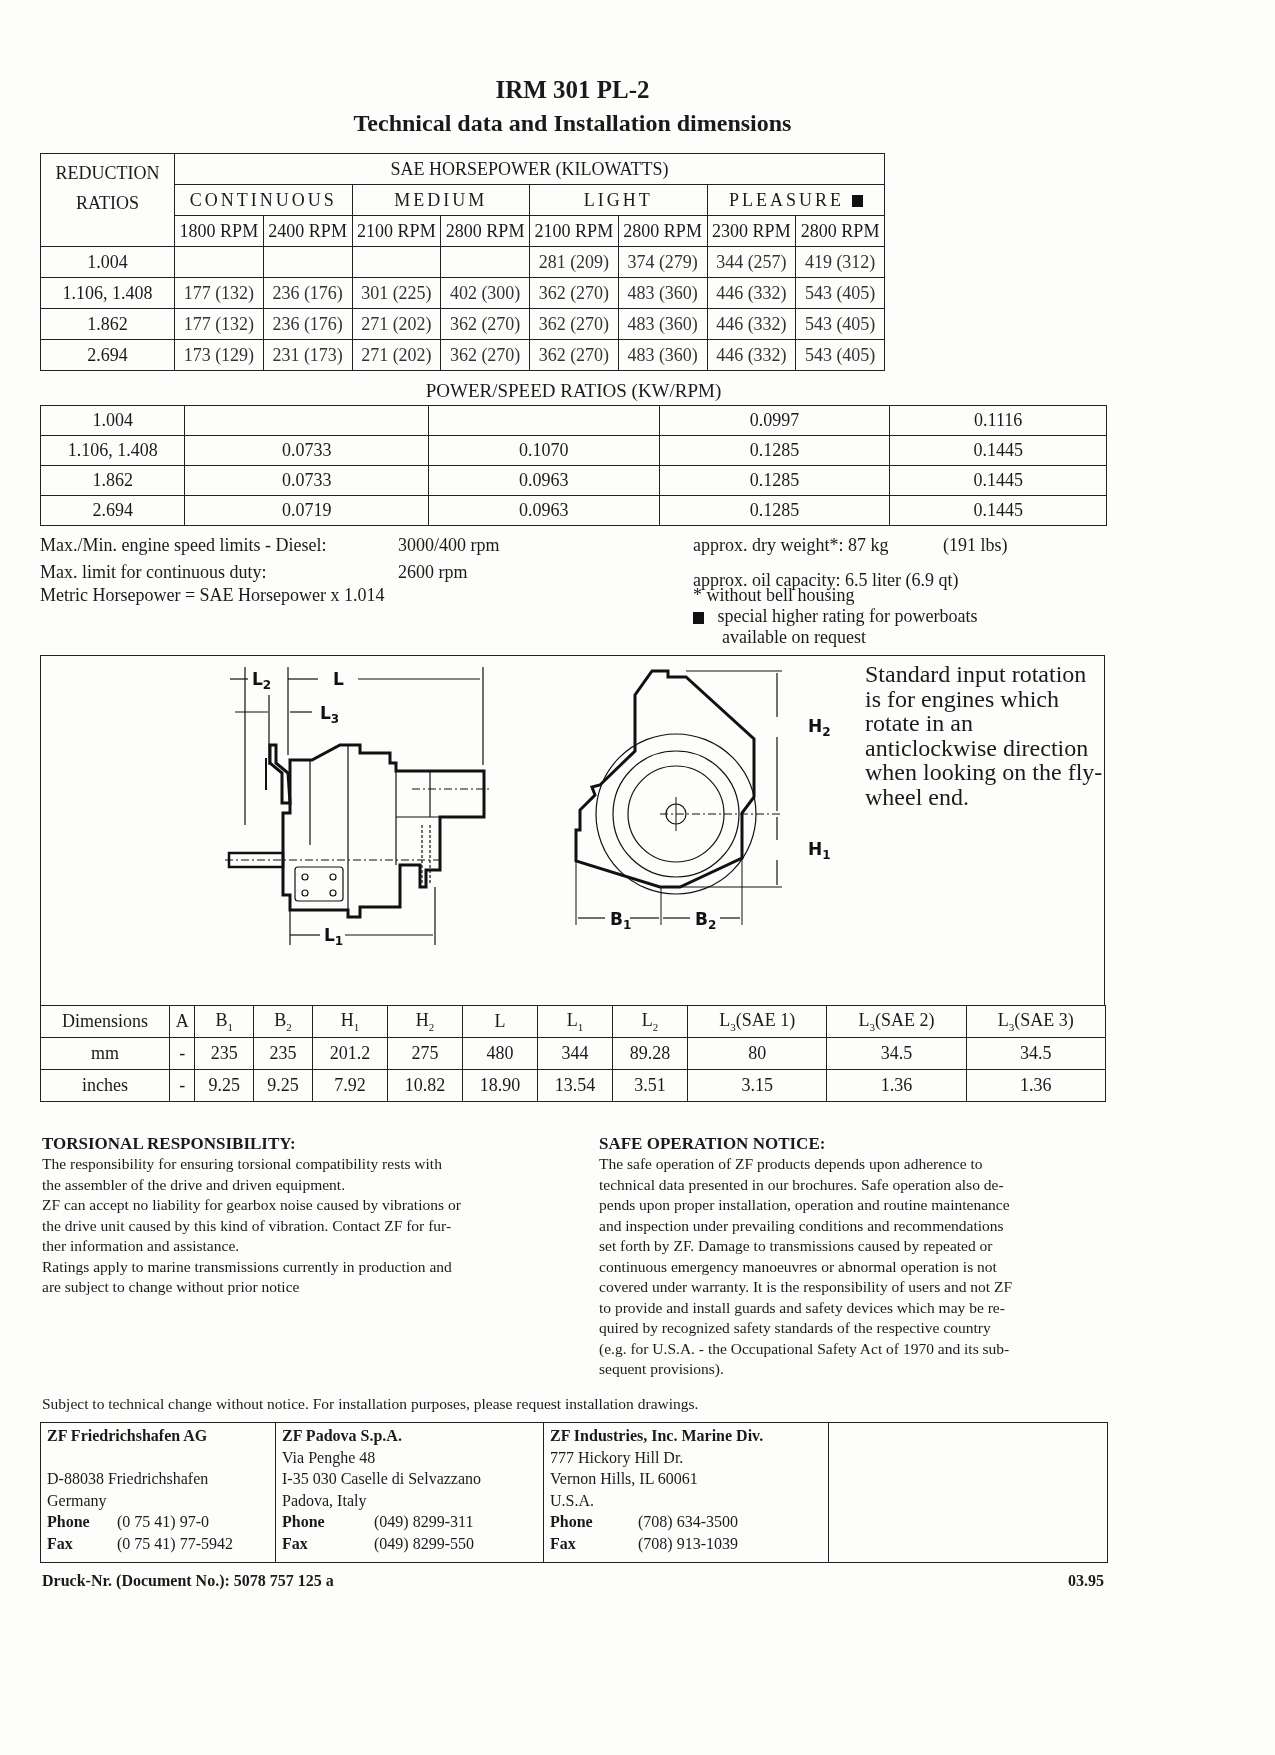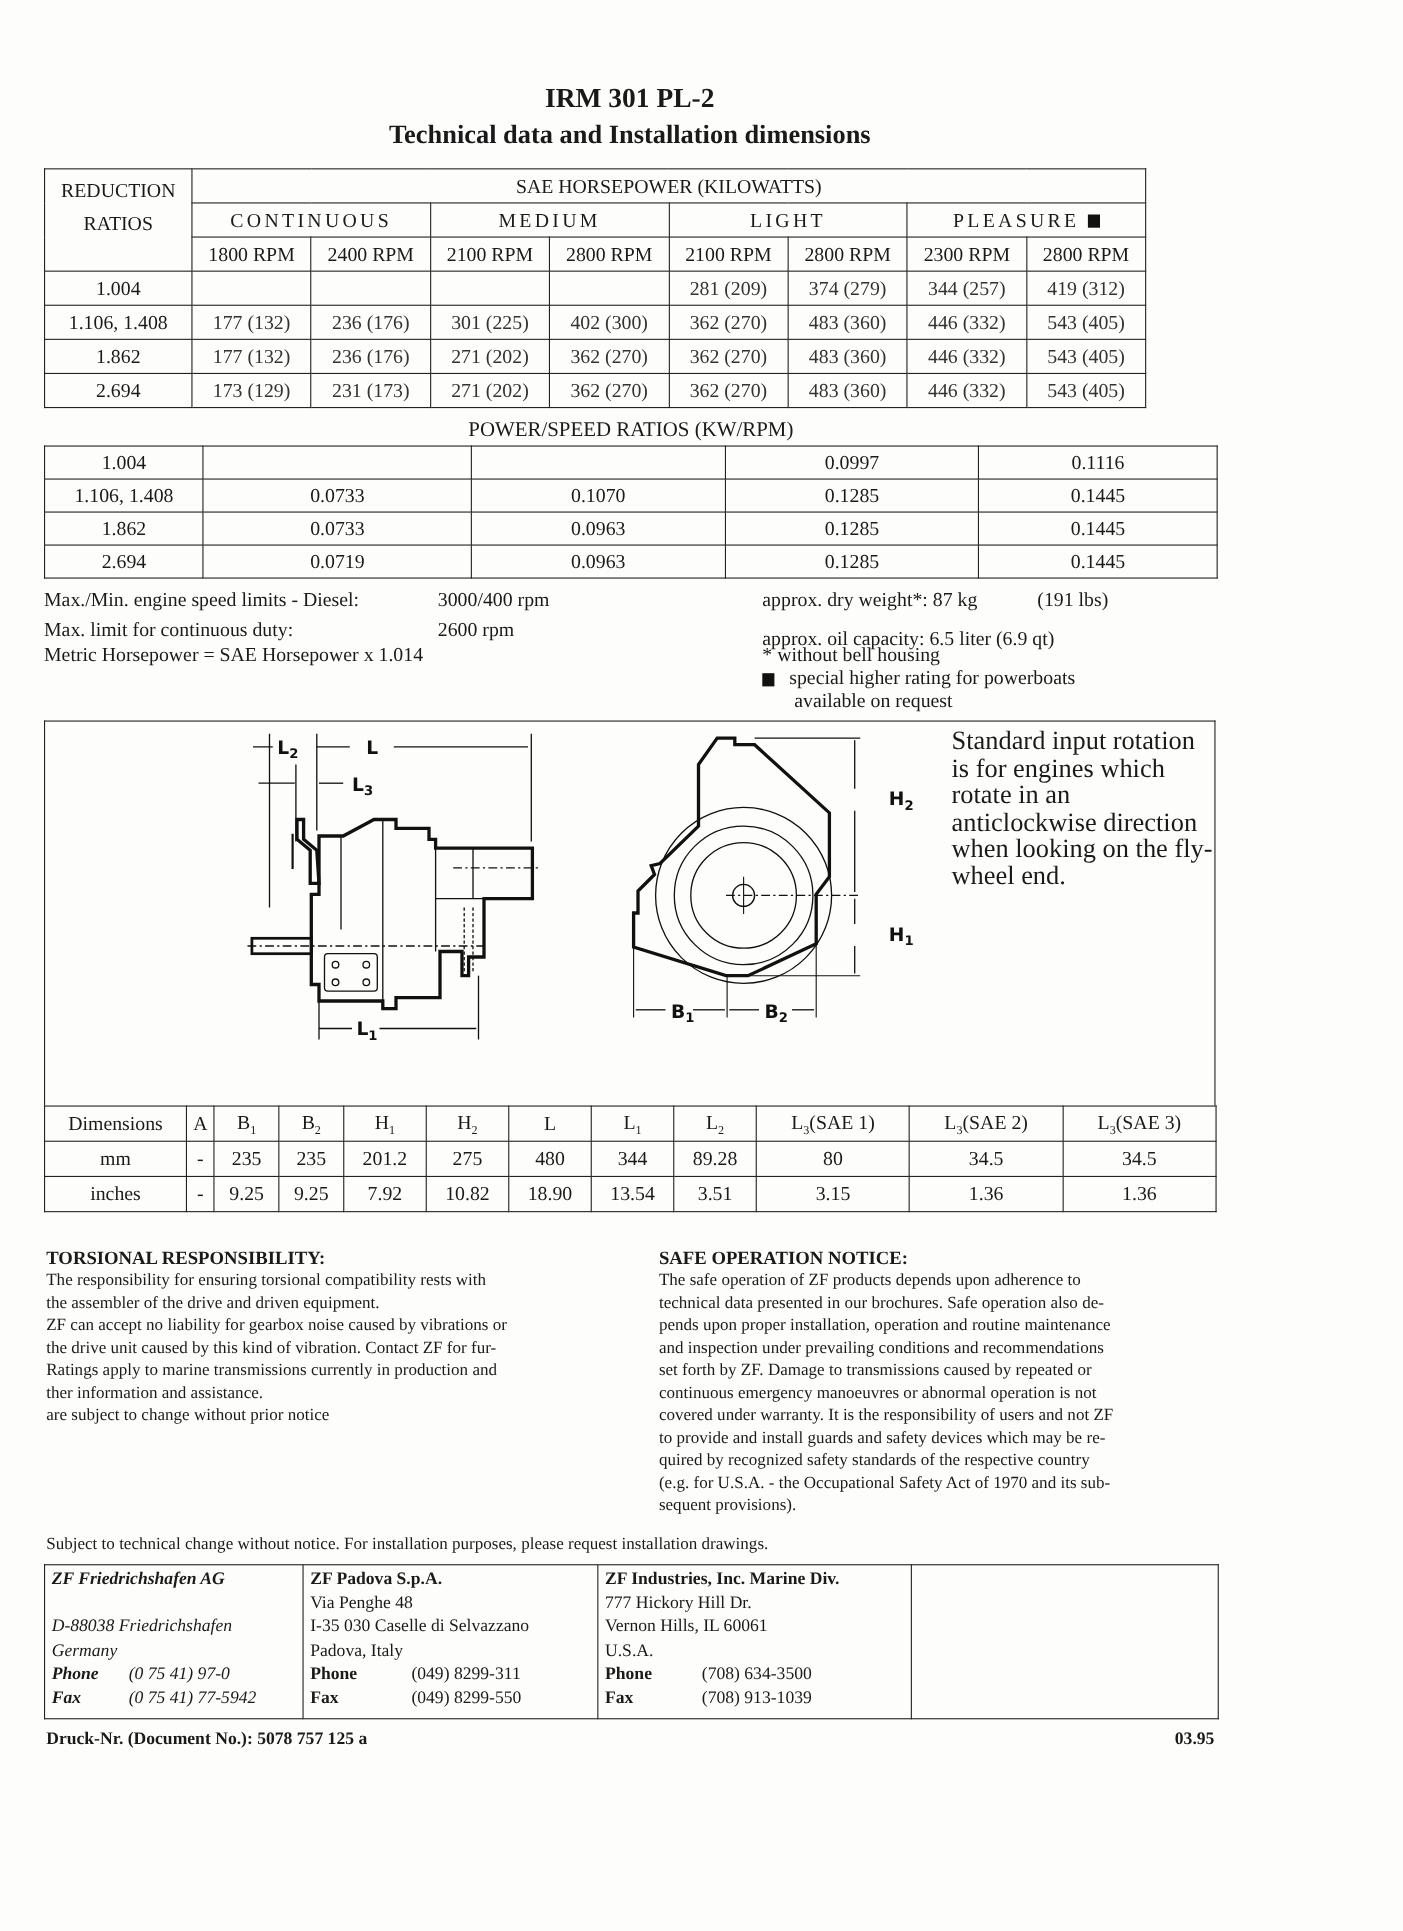--- a/index.html
+++ b/index.html
@@ -4,21 +4,21 @@
 <style>
   html, body { margin:0; padding:0; }
   body { width:1275px; height:1755px; background:#fdfdfb; position:relative; overflow:hidden;
          font-family:"Liberation Serif", serif; color:#1a1a1a; }
   .abs { position:absolute; }
   .title { left:0; width:1145px; text-align:center; font-weight:bold; }
   #t1 { top:76px; font-size:25px; }
   #t2 { top:110px; font-size:24px; }
   table { border-collapse:collapse; position:absolute; }
   td { border:1.5px solid #222; text-align:center; font-size:18px; padding:0; }
-  #hp { left:40px; top:153px; width:1002px; }
+  #hp { left:40px; top:153px; width:845px; }
   #hp td { height:30px; }
   #hp .spaced { letter-spacing:3px; }
   #hp td.val { color:#333; }
   #ps-head { left:40px; width:1067px; top:380px; text-align:center; font-size:19px; }
   #ps { left:40px; top:405px; width:1067px; }
   #ps td { height:29px; }
   .spec { font-size:18px; white-space:nowrap; }
   #diag { left:40px; top:655px; width:1065px; height:350px; border:1.5px solid #222; border-bottom:none; box-sizing:border-box; }
   #rot { left:865px; top:662px; width:240px; font-size:24px; line-height:24.5px; }
   #dim { left:40px; top:1005px; width:1066px; }
@@ -281,22 +281,22 @@
     </tbody>
 </table>
 
 <div class="abs" style="left:42px; top:1134px; width:540px;">
   <div class="sec-h">TORSIONAL RESPONSIBILITY:</div>
   <div class="para" id="tors-lines">
       <div>The responsibility for ensuring torsional compatibility rests with</div>
       <div>the assembler of the drive and driven equipment.</div>
       <div>ZF can accept no liability for gearbox noise caused by vibrations or</div>
       <div>the drive unit caused by this kind of vibration. Contact ZF for fur-</div>
+      <div>ther information and assistance.</div>
       <div>Ratings apply to marine transmissions currently in production and</div>
-      <div>ther information and assistance.</div>
       <div>are subject to change without prior notice</div>
     </div>
 </div>
 <div class="abs" style="left:599px; top:1134px; width:520px;">
   <div class="sec-h">SAFE OPERATION NOTICE:</div>
   <div class="para" id="safe-lines">
       <div>The safe operation of ZF products depends upon adherence to</div>
       <div>technical data presented in our brochures. Safe operation also de-</div>
       <div>pends upon proper installation, operation and routine maintenance</div>
       <div>and inspection under prevailing conditions and recommendations</div>
@@ -308,21 +308,21 @@
       <div>(e.g. for U.S.A. - the Occupational Safety Act of 1970 and its sub-</div>
       <div>sequent provisions).</div>
     </div>
 </div>
 
 <div class="abs" style="left:42px; top:1395px; font-size:15.5px;">Subject to technical change without notice. For installation purposes, please request installation drawings.</div>
 
 <table id="addr">
   <tbody>
       <tr id="addr-row">
-        <td style="width: 222px; font-style: italic;">
+        <td style="width: 222px;">
           <div class="b">ZF Friedrichshafen AG</div>
           <div style="min-height:21.5px"></div>
           <div style="min-height:21.5px">D-88038 Friedrichshafen</div>
           <div style="min-height:21.5px">Germany</div>
           <div><span class="lbl">Phone</span><span>(0 75 41) 97-0</span></div>
           <div><span class="lbl">Fax</span><span>(0 75 41) 77-5942</span></div>
         </td>
         <td style="width: 255px;">
           <div class="b">ZF Padova S.p.A.</div>
           <div style="min-height:21.5px">Via Penghe 48</div>

